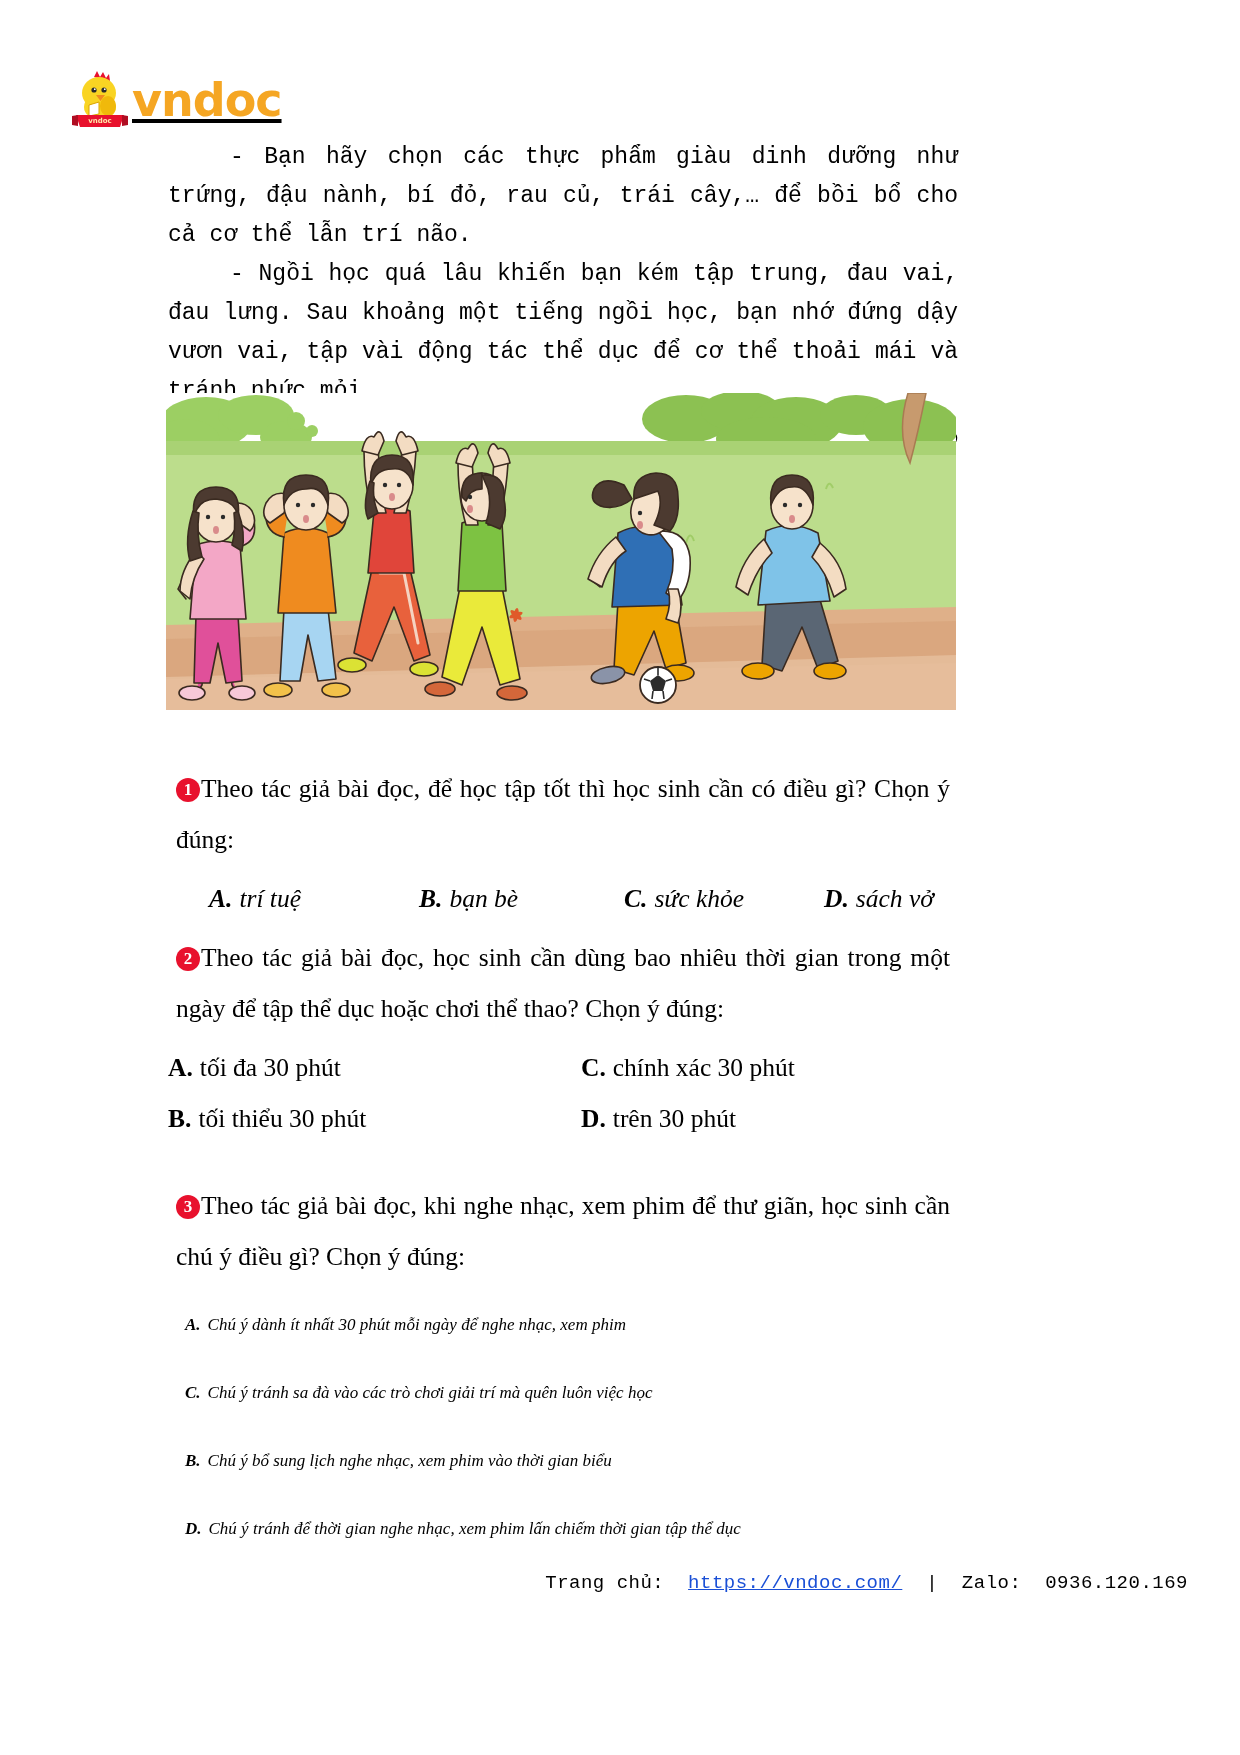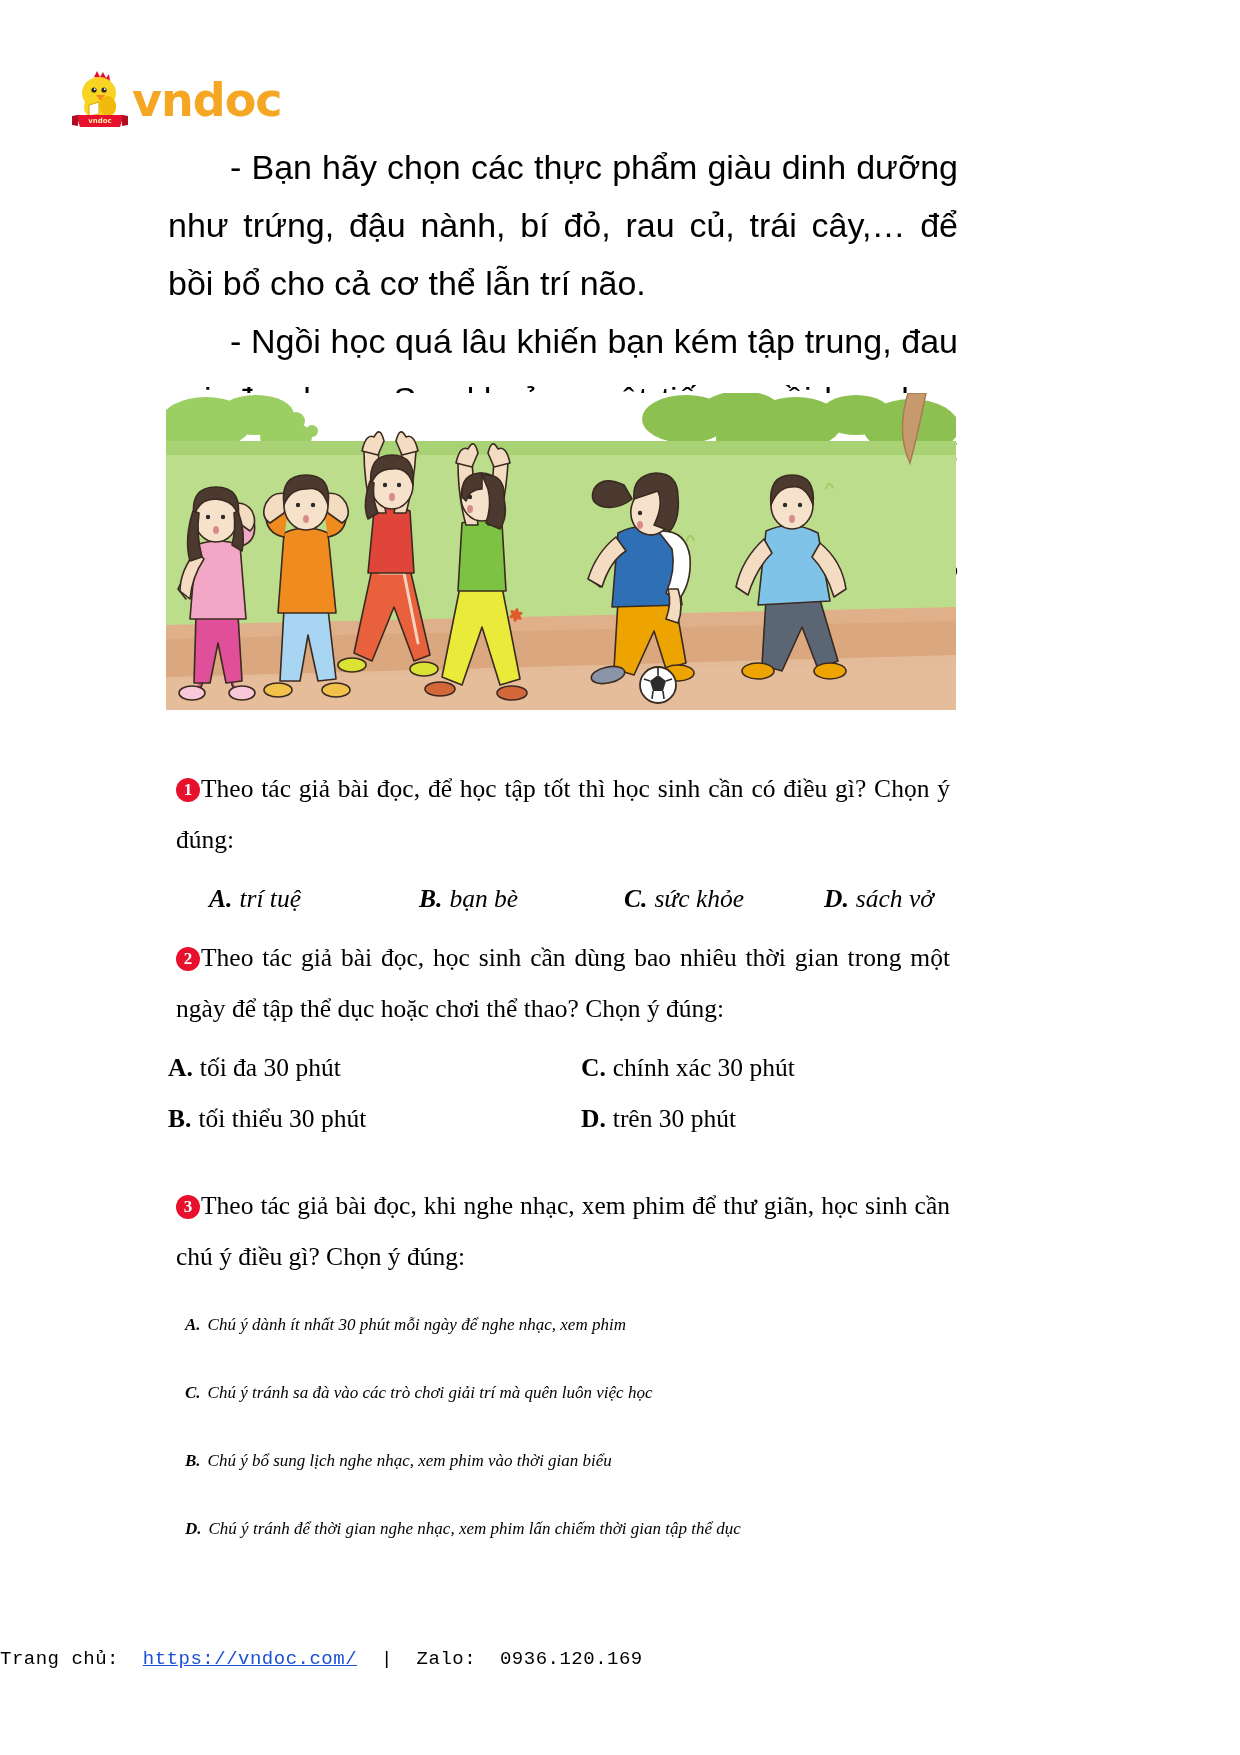--- a/index.html
+++ b/index.html
@@ -25,20 +25,21 @@
 
   
   .logo {
     position: absolute;
     left: 72px;
     top: 68px;
     width: 210px;
     height: 60px;
     display: flex;
     align-items: center;
+    text-decoration: underline;
   }
   .logo-mascot {
     position: relative;
     width: 56px;
     height: 58px;
     flex: 0 0 auto;
   }
   .logo-word {
     font-family: "DejaVu Sans", sans-serif;
     font-weight: 700;
@@ -52,25 +53,25 @@
 
   
   .content {
     position: absolute;
     left: 168px;
     top: 138px;
     width: 790px;
   }
   p.para {
     margin: 0 0 0 0;
-    font-size: 34px;
-    line-height: 58px;
+    font-size: 23px;
+    line-height: 39px;
     text-align: justify;
     text-indent: 62px;
-    font-family: Liberation Sans, sans-serif;
+    font-family: Liberation Mono, monospace;
   }
   .attribution {
     margin: 4px 0 0 0;
     font-size: 25.5px;
     line-height: 44px;
     font-style: italic;
     text-align: right;
   }
 
   
@@ -129,23 +130,23 @@
   .opt-cell-4 { flex: 1 1 auto; }
   .opt-half-1 { width: 413px; flex: 0 0 413px; }
   .opt-half-2 { flex: 1 1 auto; }
   .opt-line { font-size: 17px; line-height: 51px; margin: 17px; }
   .spacer-26 { height: 26px; }
 
   
   .footer {
     position: absolute;
     left: 0;
-    top: 1648px;
+    top: 1572px;
     width: 1188px;
-    text-align: left;
+    text-align: right;
     font-family: "Liberation Mono", "DejaVu Sans Mono", monospace;
     font-size: 19px;
     letter-spacing: 0.5px;
     color: #000;
   }
   .footer a, .footer .flink {
     color: #1a4fd6;
     text-decoration: underline;
   }
 </style>

